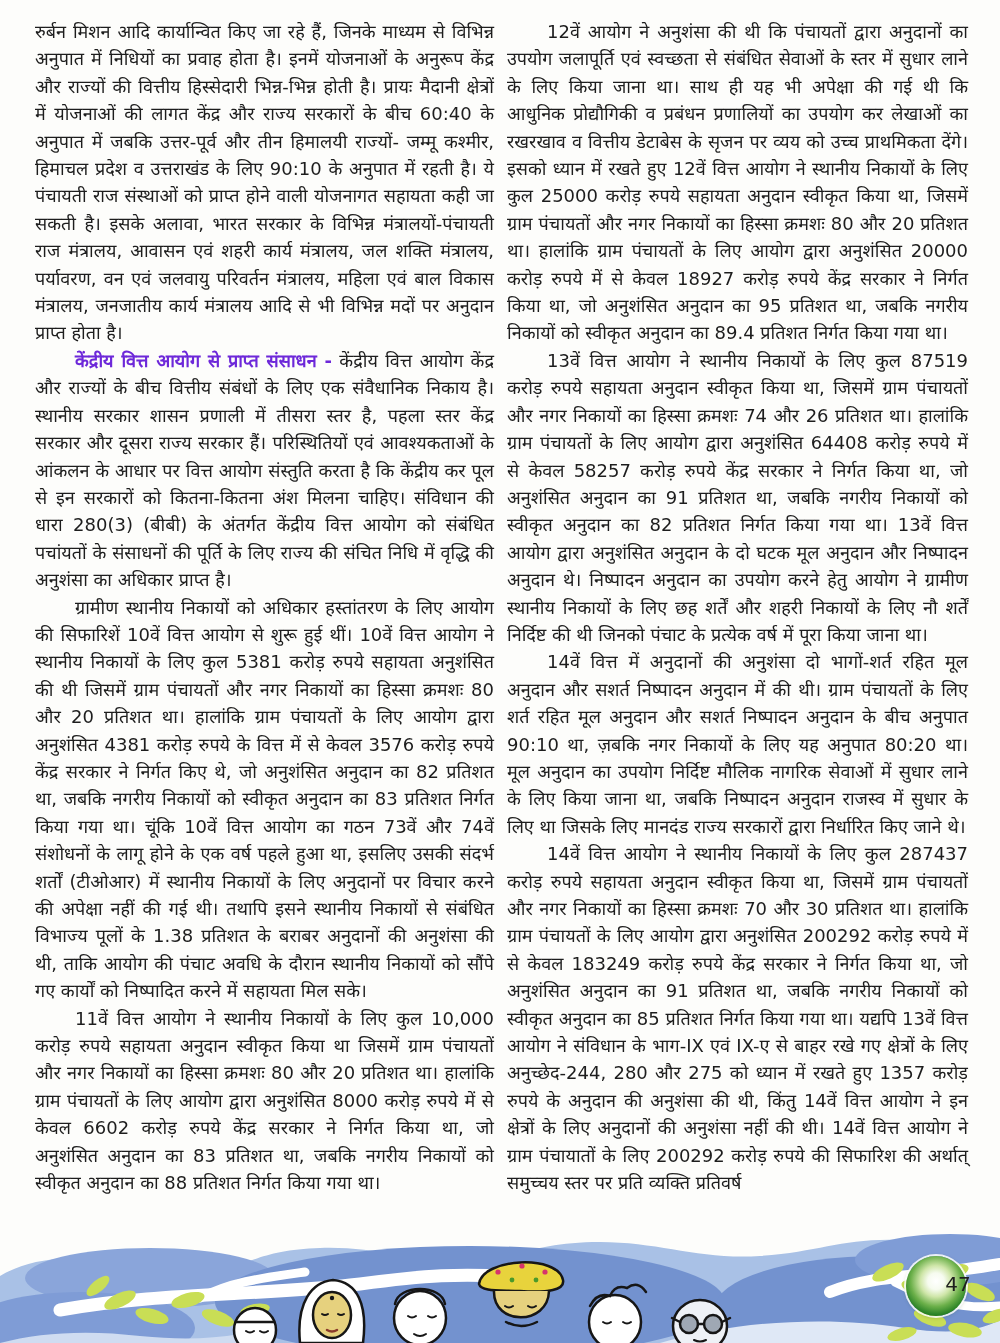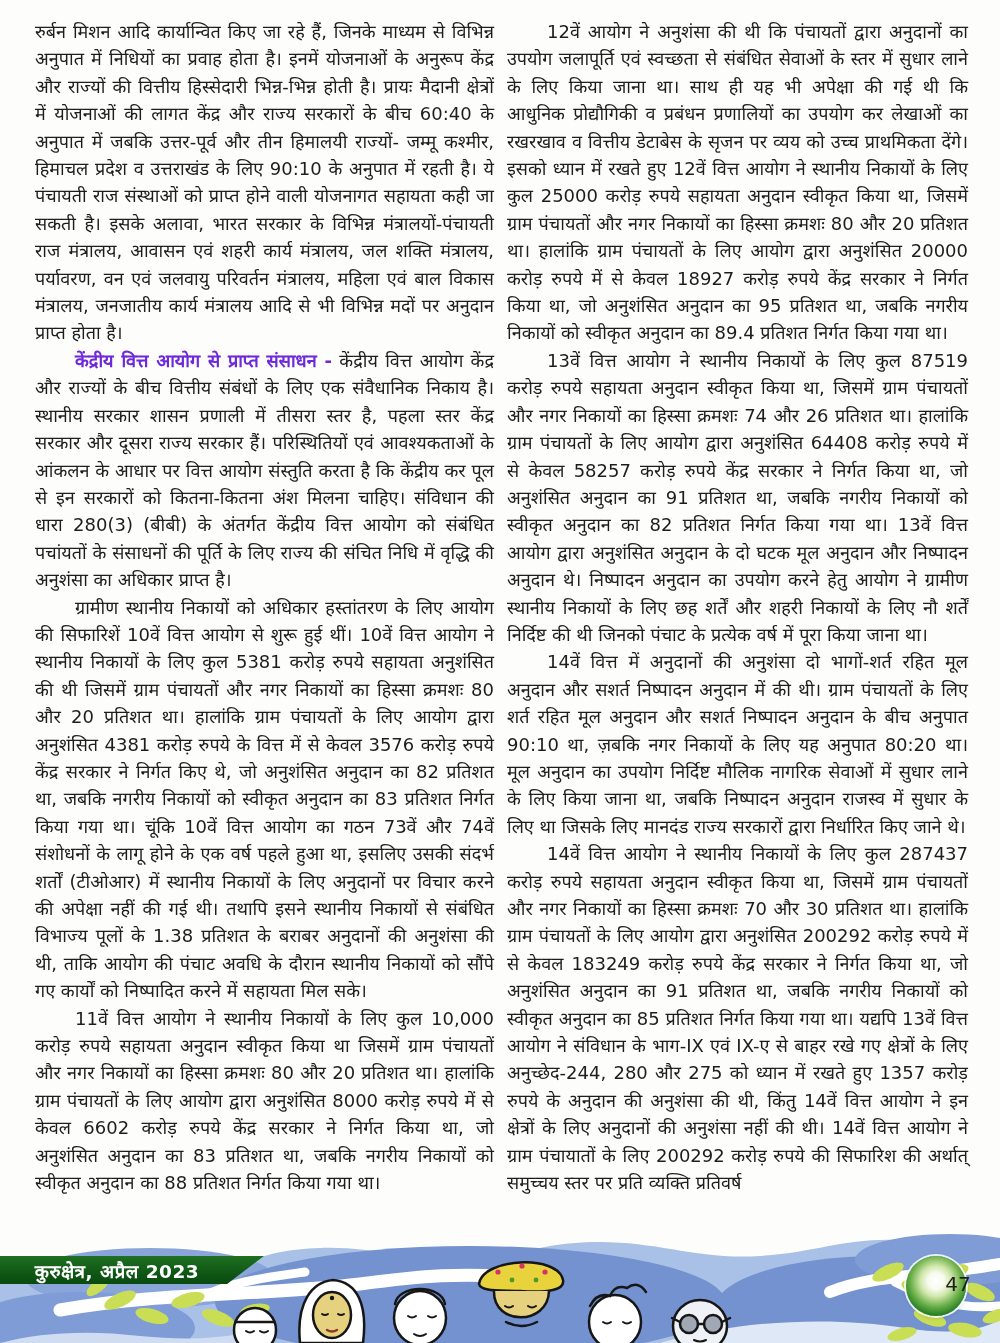--- a/index.html
+++ b/index.html
@@ -146,21 +146,18 @@
 
         <ellipse cx="700" cy="96" rx="27" ry="26" fill="#eef1f6"></ellipse>
         <circle cx="689" cy="94" r="9" fill="#9fa8b4"></circle>
         <circle cx="713" cy="94" r="9" fill="#9fa8b4"></circle>
         <path d="M698,94 L704,94 M680,92 L672,88 M722,92 L730,88" fill="none"></path>
         <path d="M694,110 q6,3 12,0" fill="none" stroke-width="2"></path>
       </g>
     </svg>
   </div>
 
-  <div class="ribbon">
-    <span>कुरुक्षेत्र, अप्रैल 2023</span>
-  </div>
 
   <div class="page-badge">
     <span>47</span>
   </div>
 
 </div>
 
 </body></html>

